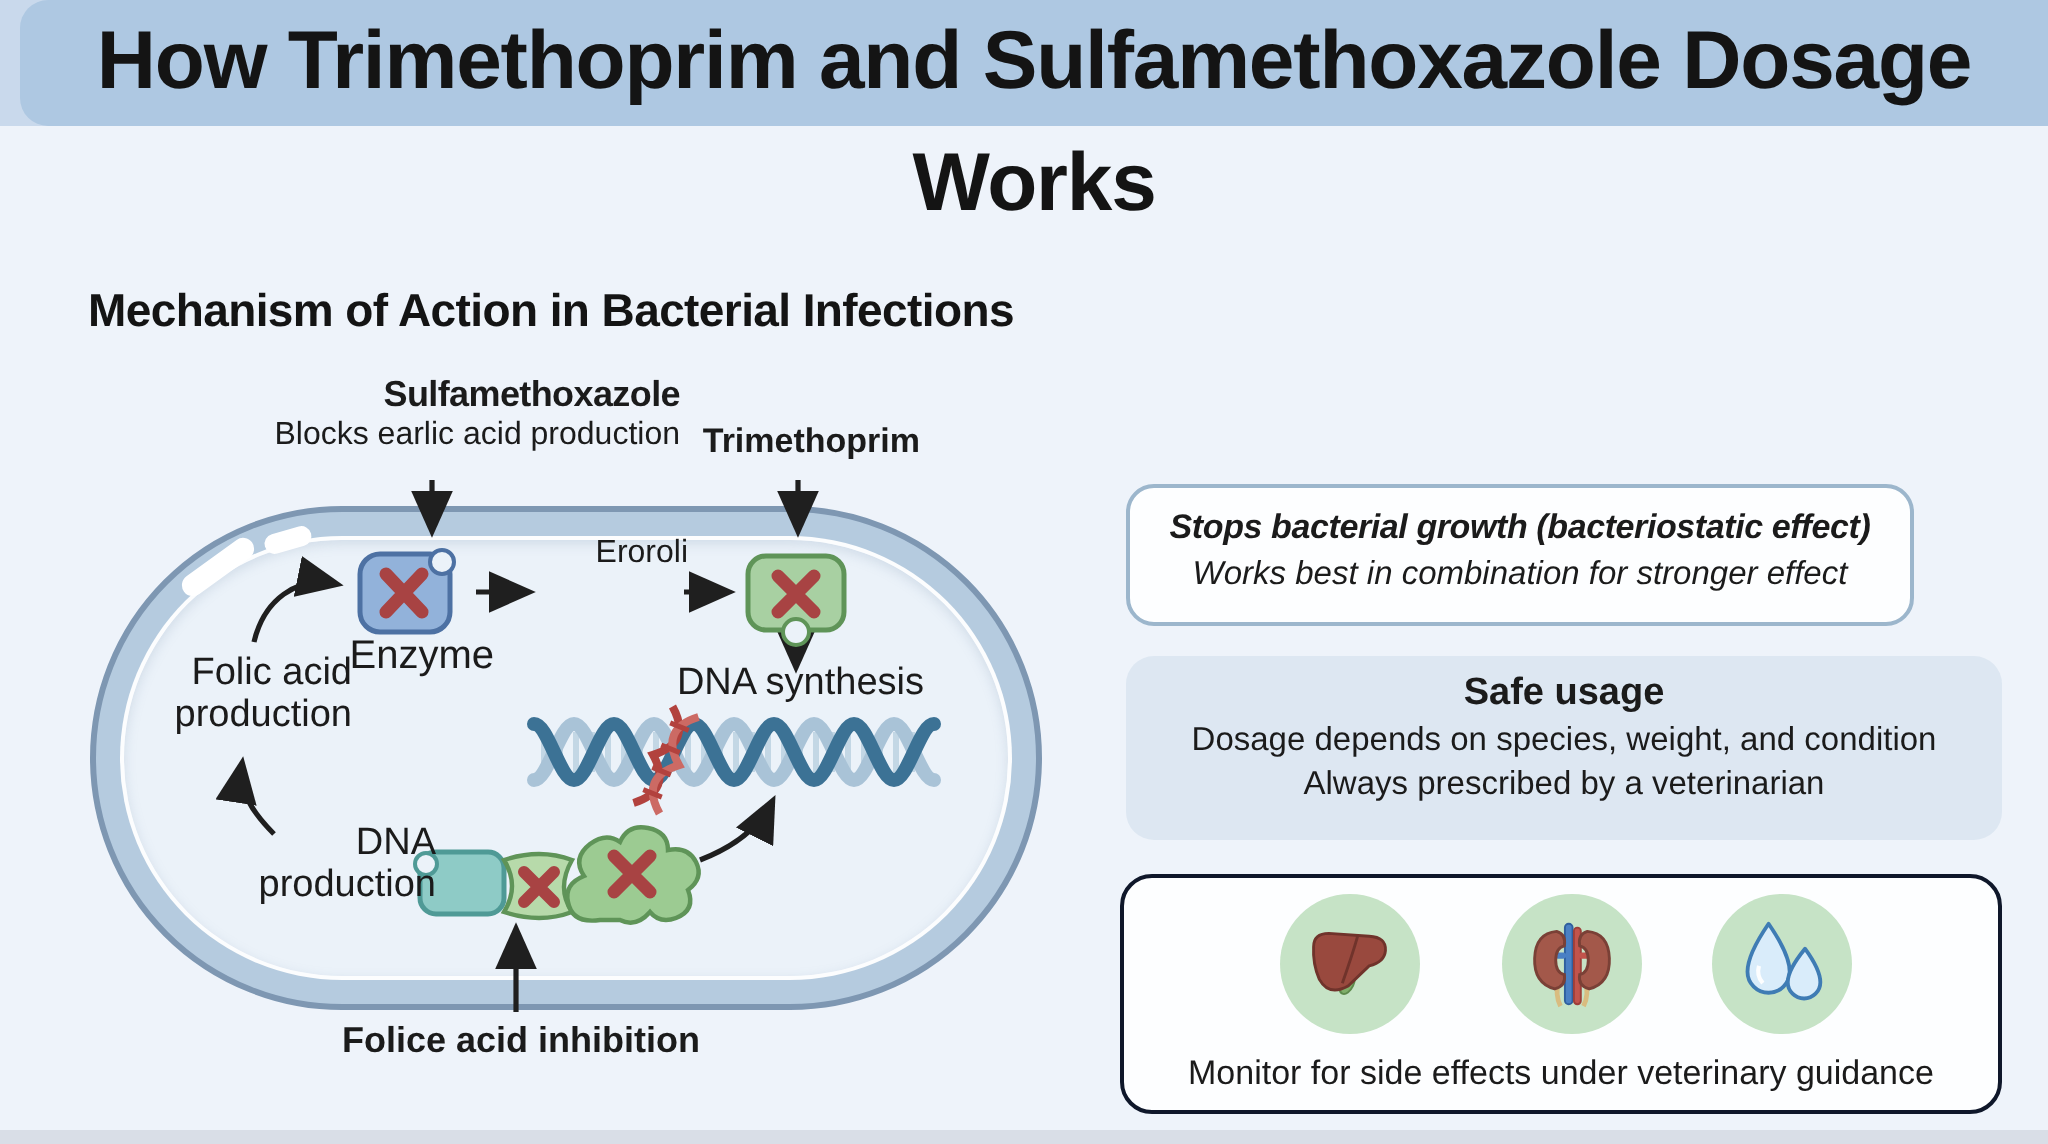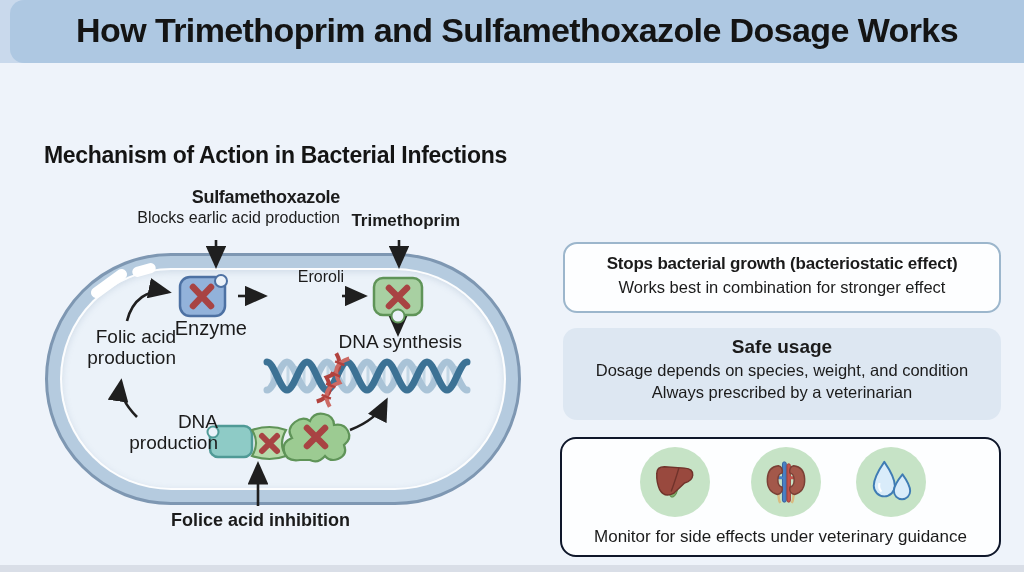--- a/index.html
+++ b/index.html
@@ -2,21 +2,21 @@
 <html><head>
 <meta charset="utf-8">
 <style>
   html,body{margin:0;padding:0;}
   body{font-family:"Liberation Sans", sans-serif; color:#1b1b1b;}
   .page{position:relative;width:1024px;height:572px;background:#eef3fa;overflow:hidden;}
 
   
   .header{position:absolute;left:0;top:0;right:0;height:63px;background:#c9d9ec;}
   .header-inner{position:absolute;left:10px;top:0;right:0;height:63px;background:#aec8e2;border-radius:14px 0 0 14px;}
-  .header-title{width:100%;text-align:center;line-height:61px;font-size:34px;font-weight:700;letter-spacing:-0.6px;color:#141414;}
+  .header-title{width:100%;text-align:center;line-height:61px;font-size:41px;font-weight:700;letter-spacing:-0.6px;color:#141414;}
 
   
   .subheader{position:absolute;left:22px;top:80px;width:982px;height:47px;background:#b3cbe4;border-radius:13px;box-shadow:0 2px 4px rgba(110,135,170,.25);}
   .subheader-title{width:100%;text-align:center;line-height:47px;font-size:30px;font-weight:700;letter-spacing:-0.6px;color:#131313;}
 
   .section-title{position:absolute;left:44px;top:142px;font-size:23px;font-weight:700;letter-spacing:-0.3px;color:#141414;}
 
   
   .cell-outer{position:absolute;left:45px;top:253px;width:476px;height:252px;border-radius:126px;background:#b5cbdf;border:3px solid #7e97b2;box-sizing:border-box;}
   .cell-inner{position:absolute;left:12px;top:12px;right:12px;bottom:12px;border-radius:114px;background:#ebf2f9;border:2px solid rgba(255,255,255,.85);box-sizing:border-box;box-shadow:inset 0 2px 6px rgba(130,155,185,.25);}
@@ -35,21 +35,21 @@
   .lbl-trime{left:340px;top:211px;width:120px;font-size:17px;font-weight:700;}
   .lbl-enzyme{left:162px;top:317px;width:85px;font-size:20px;}
   .lbl-eroroli{left:268px;top:268px;width:76px;font-size:16px;}
   .lbl-folic{left:58px;top:326px;width:118px;font-size:19px;}
   .lbl-dnasyn{left:330px;top:331px;width:132px;font-size:19px;}
   .lbl-dnaprod{left:106px;top:411px;width:112px;font-size:19px;}
   .lbl-inhib{left:136px;top:510px;width:214px;font-size:18px;font-weight:700;}
 
   
   .card{position:absolute;box-sizing:border-box;text-align:center;}
-  .card1{left:563px;top:242px;width:438px;height:71px;background:#fdfeff;border:2px solid #9cb6cc;border-radius:14px;padding-top:10px;}
+  .card1{left:563px;top:242px;width:394px;height:71px;background:#fdfeff;border:2px solid #9cb6cc;border-radius:14px;padding-top:10px;font-style:italic;}
   .card1 .t{font-size:17px;font-weight:700;letter-spacing:-0.2px;}
   .card1 .b{font-size:16.5px;margin-top:4px;}
   .card2{left:563px;top:328px;width:438px;height:92px;background:#dde7f2;border-radius:14px;padding-top:8px;}
   .card2 .t{font-size:19px;font-weight:700;}
   .card2 .b{font-size:16.5px;margin-top:3px;}
   .card3{left:560px;top:437px;width:441px;height:120px;background:#fdfeff;border:2px solid #0f172a;border-radius:16px;}
   .icon-circle{position:absolute;top:8px;width:70px;height:70px;border-radius:50%;background:#c6e3c6;display:flex;align-items:center;justify-content:center;}
   .ic1{left:78px;} .ic2{left:189px;} .ic3{left:294px;}
   .card3 .cap{position:absolute;left:0;right:0;bottom:8px;font-size:17px;}
 

